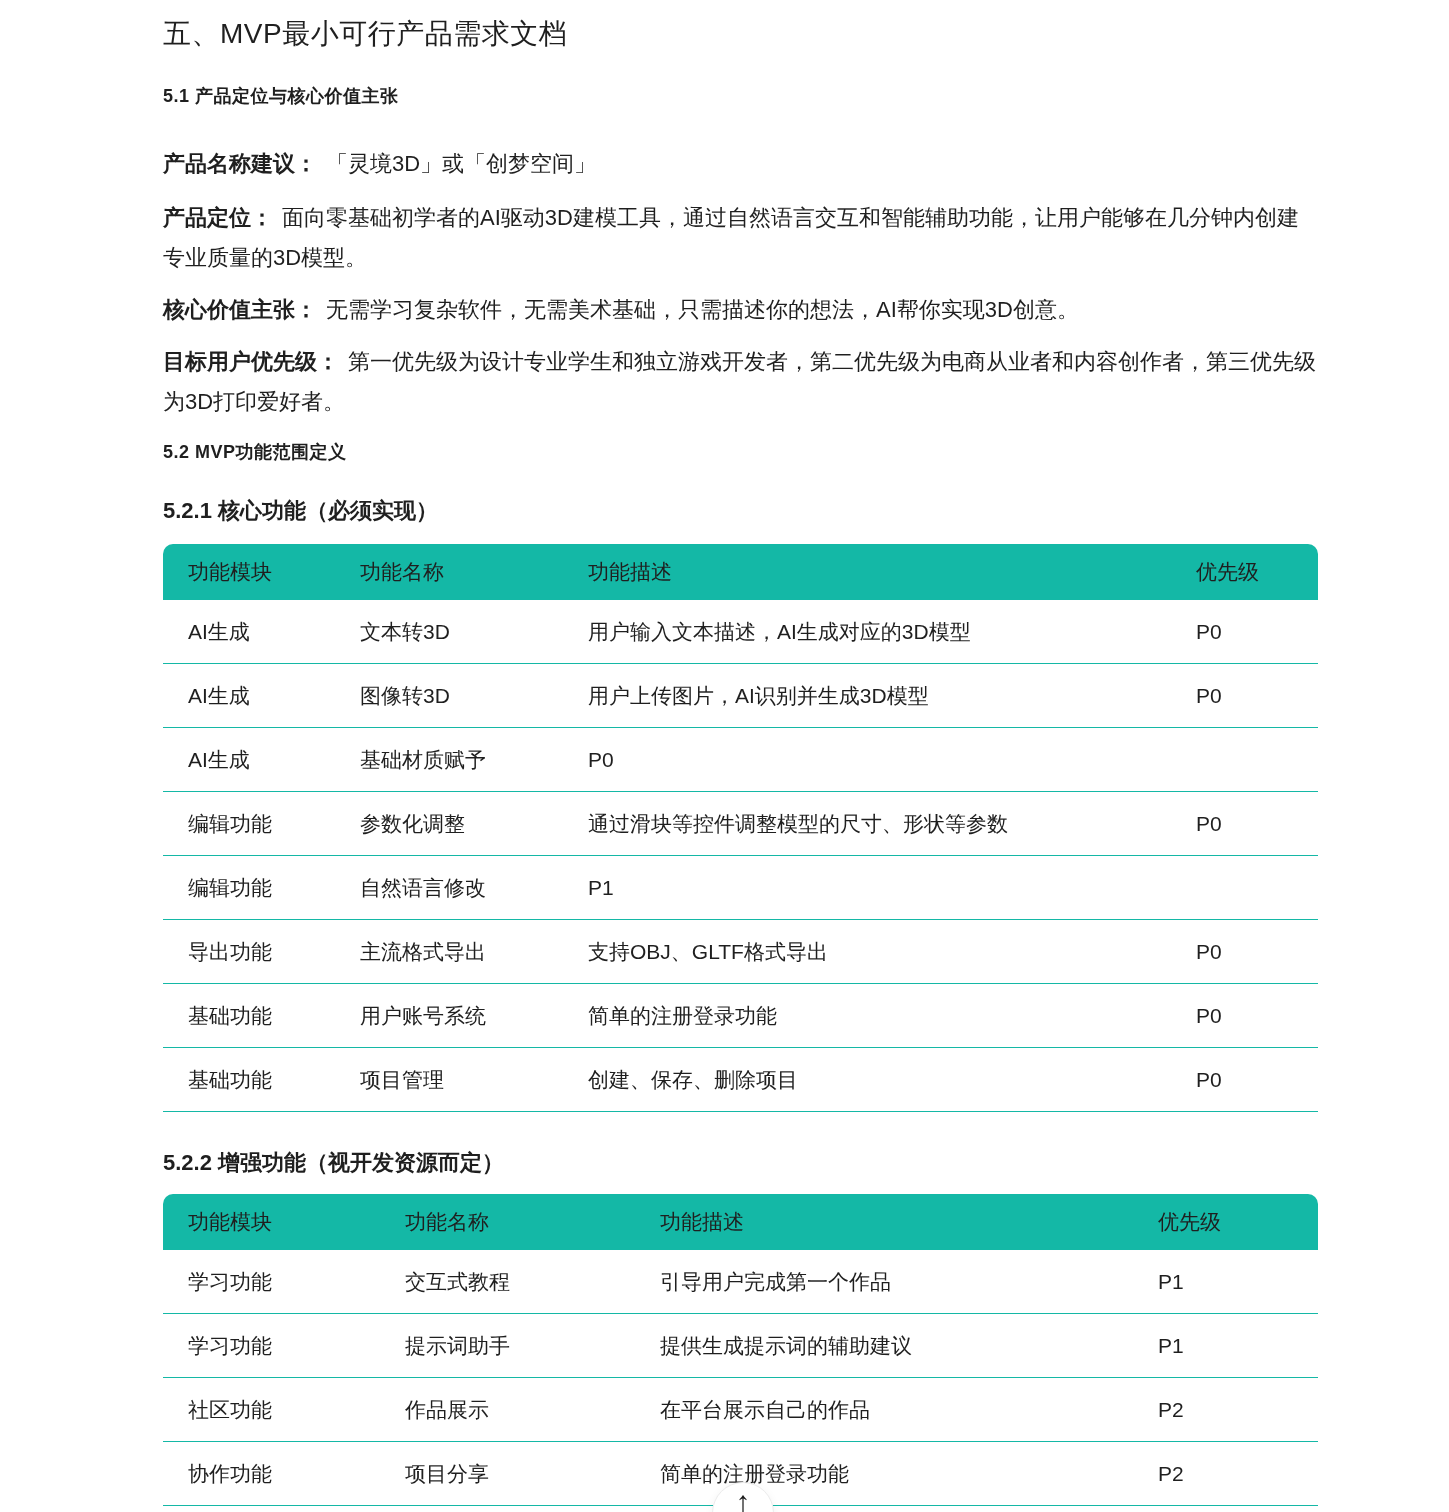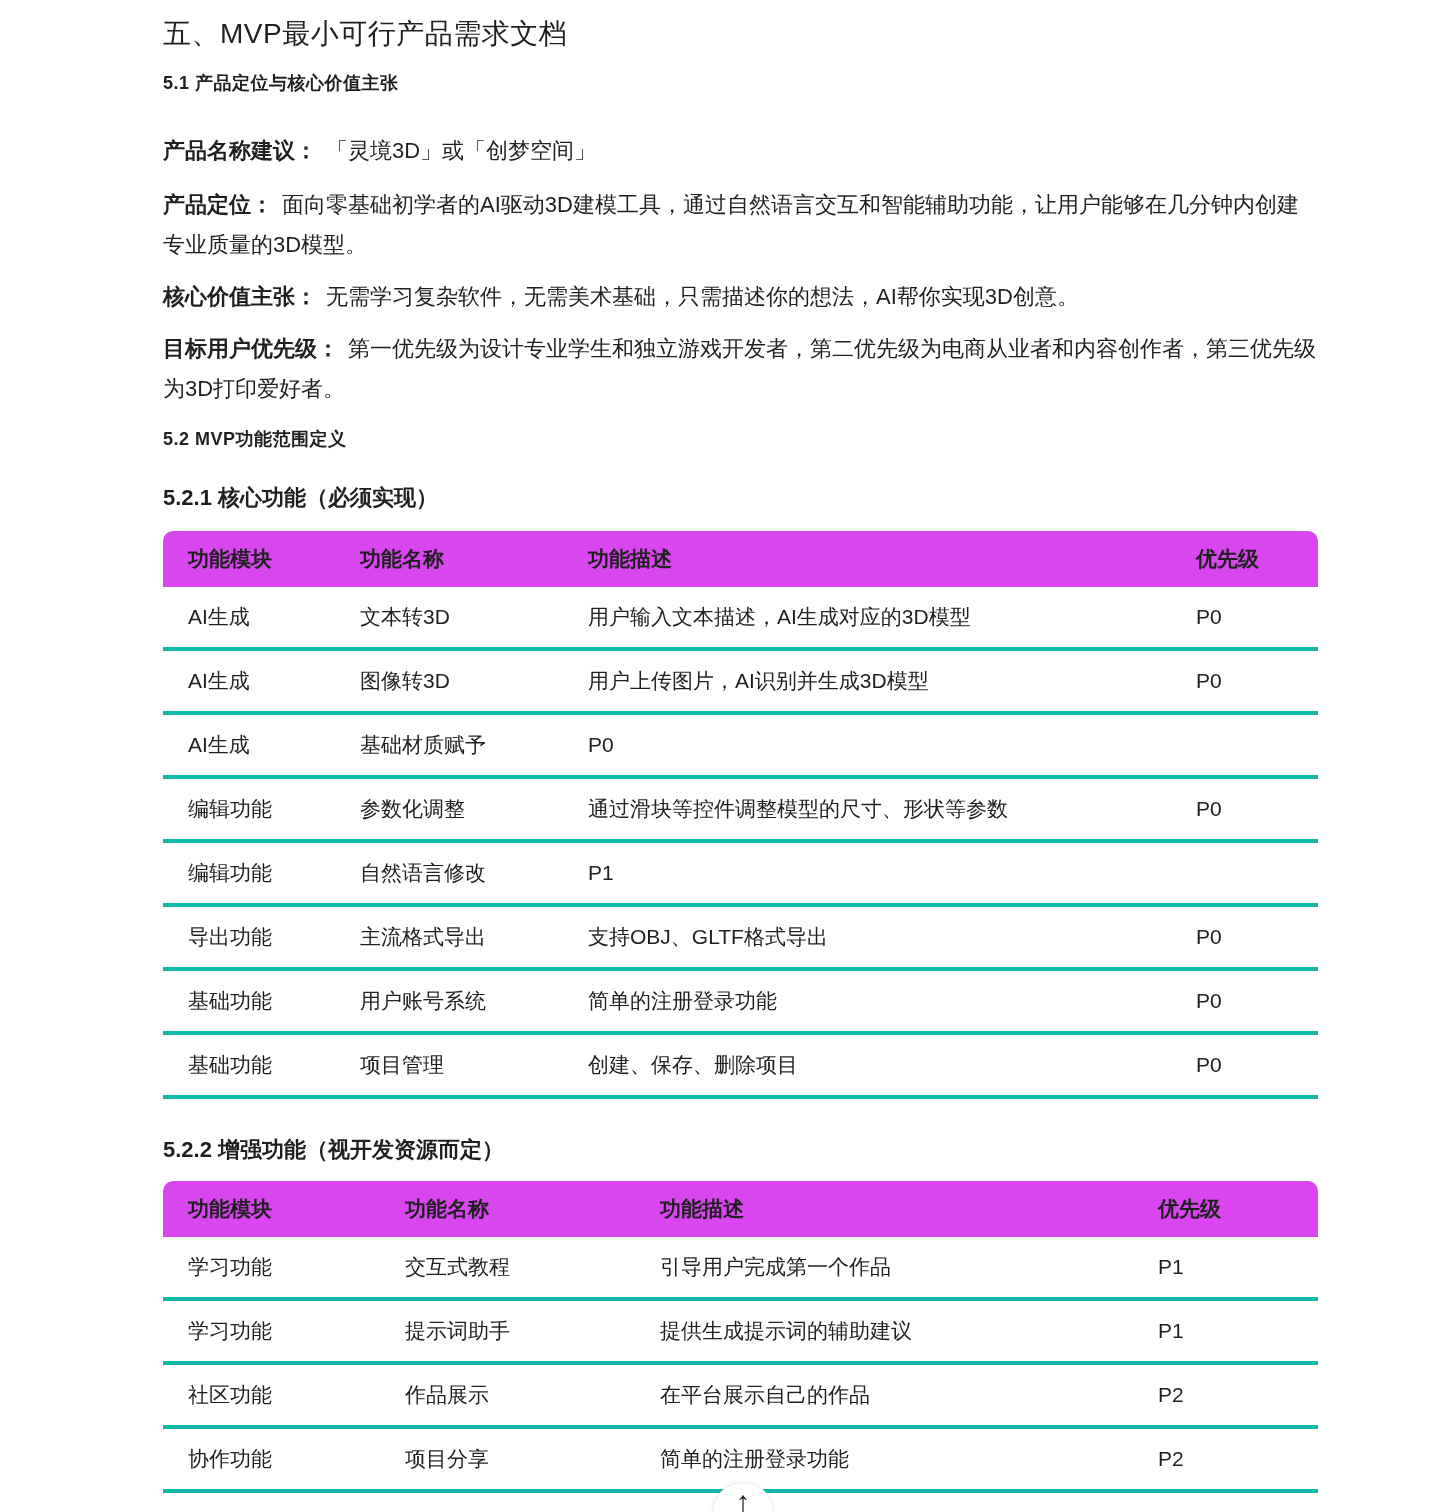--- a/index.html
+++ b/index.html
@@ -14,21 +14,21 @@
   .page {
     position: relative;
     width: 1449px;
     height: 1512px;
     padding: 14px 131px 0 163px;
   }
   h2.doc-h2 {
     font-size: 28px;
     font-weight: 400;
     line-height: 40px;
-    margin-bottom: 11px;
+    margin-bottom: 24px;
     letter-spacing: 0.5px;
   }
   h3.doc-h3 {
     font-size: 18px;
     font-weight: 700;
     line-height: 36px;
     margin-bottom: 30px;
     letter-spacing: 0.5px;
   }
   h3.doc-h3.s52 { margin-top: 4px; margin-bottom: 26px; }
@@ -53,30 +53,30 @@
     width: 1155px;
     font-size: 21px;
   }
   .tbl-core { --cols: 172px 228px 608px 147px; }
   .tbl-enh  { --cols: 217px 255px 498px 185px; }
   .tbl-head {
     display: grid;
     grid-template-columns: var(--cols);
     align-items: center;
     height: 56px;
-    background: #d946ef;
+    background: #14b8a6;
     border-radius: 10px 10px 0 0;
-    font-weight: 700;
+    font-weight: 400;
   }
   .tbl-body .row {
     display: grid;
     grid-template-columns: var(--cols);
     align-items: center;
     height: 64px;
-    border-bottom: 4px solid #14b8a6;
+    border-bottom: 1px solid #14b8a6;
   }
   .cell {
     padding-left: 25px;
     white-space: nowrap;
     overflow: hidden;
   }
   .scroll-top {
     position: absolute;
     left: 712px;
     top: 1482px;

